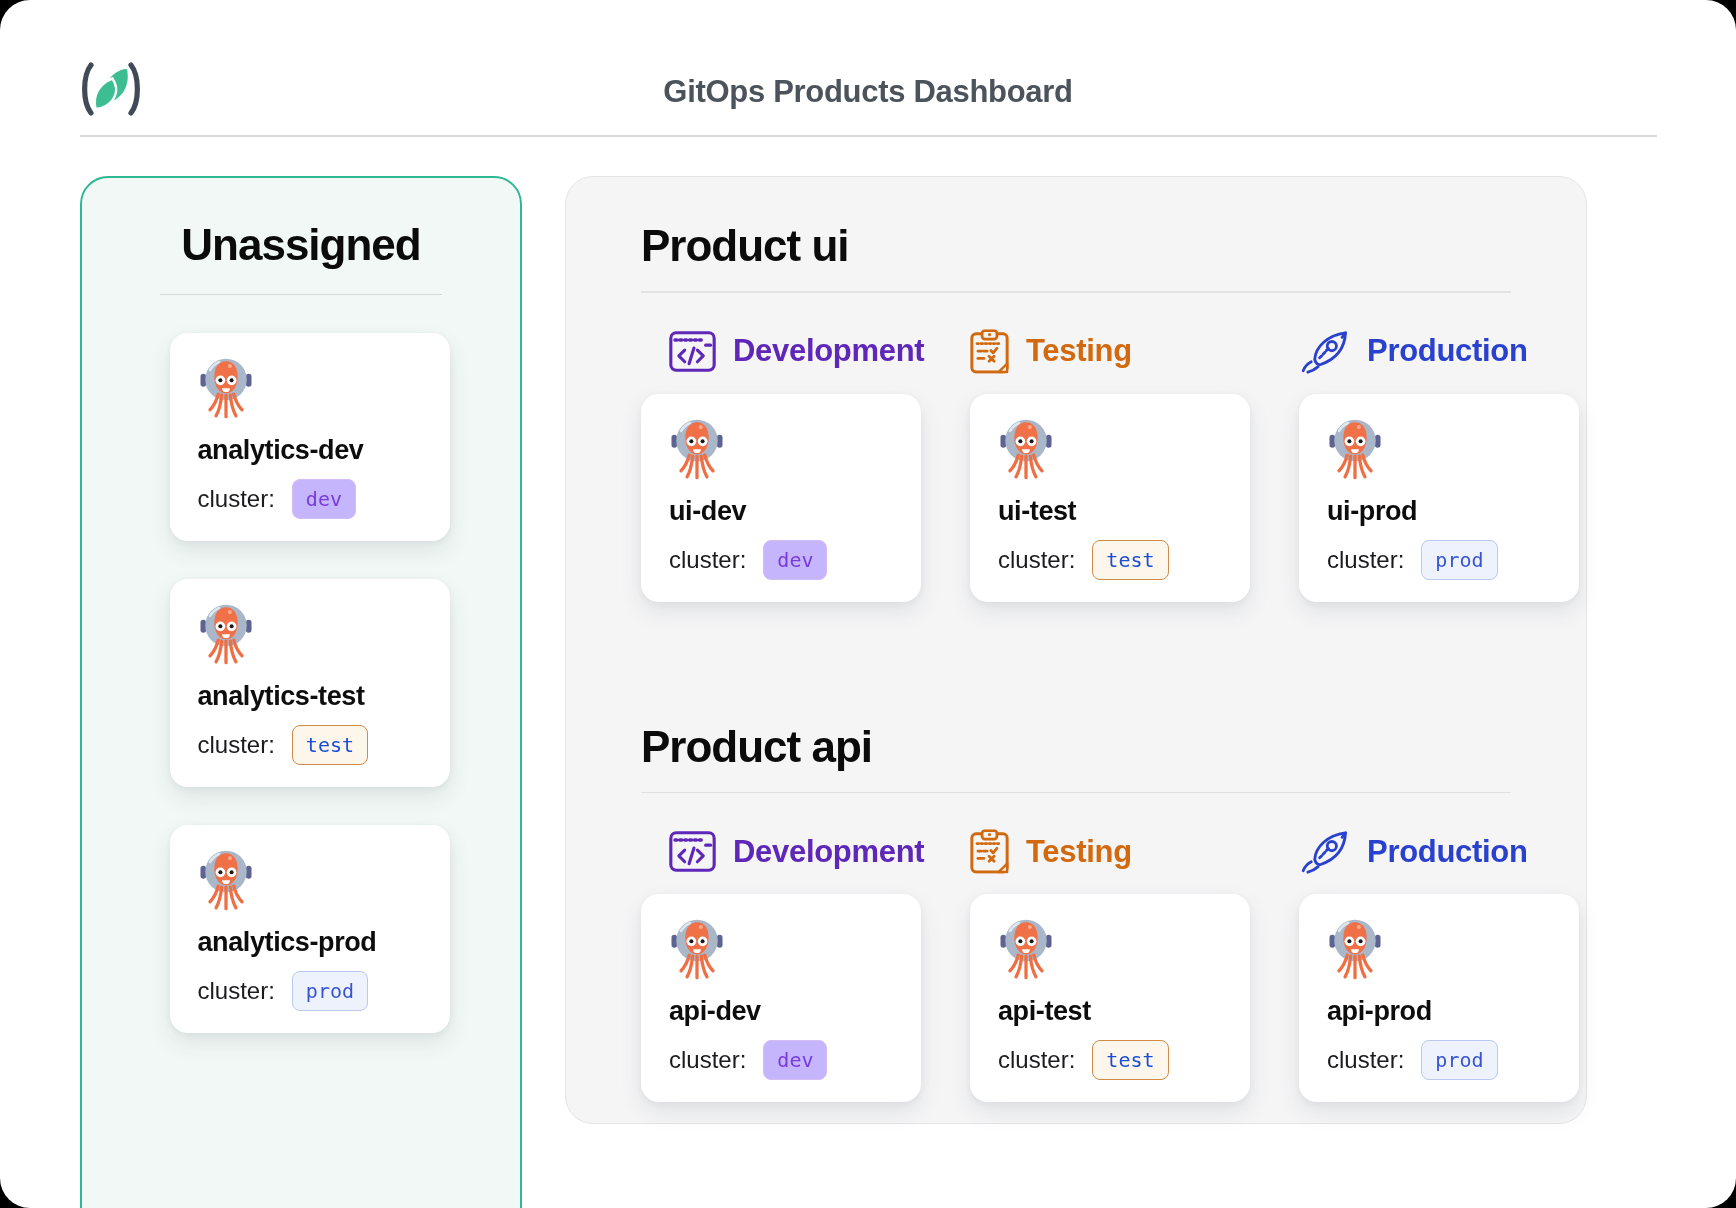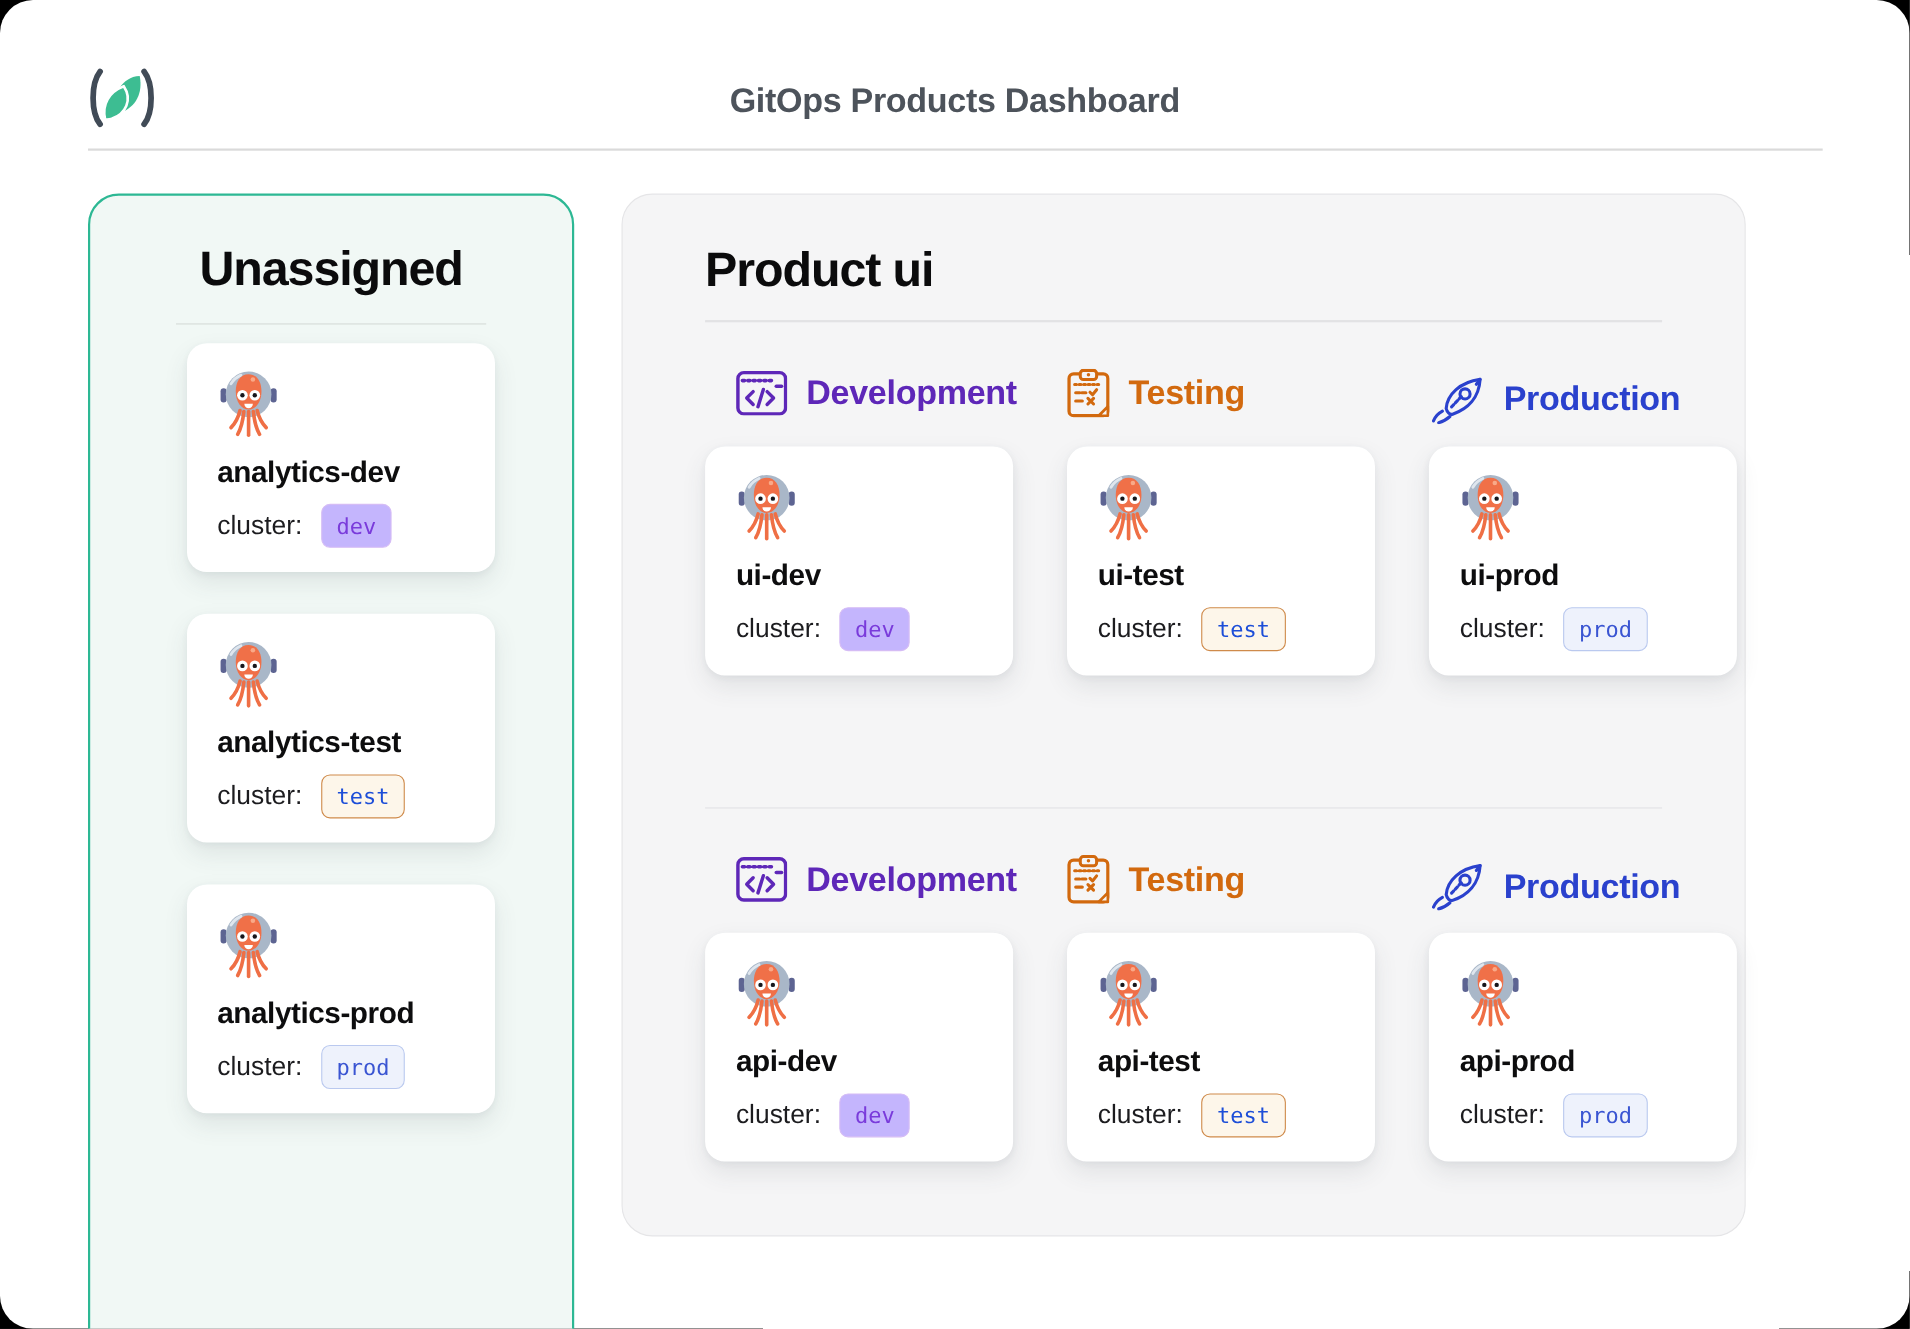--- a/index.html
+++ b/index.html
@@ -15,21 +15,21 @@
     font-size:31px;font-weight:700;color:#4d535b;letter-spacing:-0.3px;
   }
   .header-rule{position:absolute;left:80px;right:79px;top:135px;height:1.5px;background:#dadada;}
   
   .left-panel{
     position:absolute;left:80px;top:176px;width:442px;height:1144px;box-sizing:border-box;
     background:#f1f8f5;border:2px solid #2db894;border-radius:28px;
   }
   .left-title{margin-top:42px;text-align:center;font-size:44px;font-weight:700;color:#0b0b0c;letter-spacing:-1px;}
   .left-rule{width:282px;height:1px;background:#d5dbd8;margin:24px auto 0;}
-  .left-cards{margin-top:17px;display:flex;flex-direction:column;align-items:center;gap:38px;padding-left:17px;}
+  .left-cards{margin-top:38px;display:flex;flex-direction:column;align-items:center;gap:38px;padding-left:17px;}
   
   .card{
     width:280px;box-sizing:border-box;background:#ffffff;border-radius:18px;
     padding:24px 26px 22px 28px;
     box-shadow:0 10px 22px rgba(55,65,80,0.10),0 2px 6px rgba(55,65,80,0.06);
   }
   .mascot{width:52px;height:64px;display:block;margin-left:2px;}
   .card-name{margin-top:14px;font-size:27px;font-weight:700;color:#0d0d0e;letter-spacing:-0.4px;line-height:1.15;}
   .cluster-row{margin-top:13px;display:flex;align-items:center;gap:17px;font-size:24px;color:#1c1c1f;}
   .badge{
@@ -48,21 +48,21 @@
   .section-ui{margin-top:44px;}
   .section-api{margin-top:120px;}
   .section-title{font-size:44px;font-weight:700;color:#0b0b0c;letter-spacing:-1px;}
   .section-rule{margin-top:20px;height:1.5px;background:#e2e2e4;}
   .cols{display:grid;grid-template-columns:repeat(3,280px);column-gap:49px;}
   .cols-header{margin-top:36px;}
   .cards-row{margin-top:20px;}
   .col-head{display:flex;align-items:center;gap:17px;font-size:31px;font-weight:700;letter-spacing:-0.3px;}
   .col-dev {color:#5e27b8;margin-left:28px;}
   .col-test{color:#d2690e;}
-  .col-prod{color:#2a41cd;margin-top:12px;}
+  .col-prod{color:#2a41cd;}
   .col-icon{flex:0 0 auto;display:block;}
   .icon-code{width:47px;height:41px;}
   .icon-clip{width:39px;height:45px;}
   .icon-rocket{width:51px;height:45px;}
 </style>
 </head>
 <body>
 
 <svg width="0" height="0" style="position:absolute" aria-hidden="true">
   <defs>
@@ -239,20 +239,21 @@
           <div class="card-name">ui-prod</div>
           <div class="cluster-row">
             <span>cluster:</span>
             <span class="badge badge-prod">prod</span>
           </div>
         </div>
       </div>
     </div>
 
     <div class="section-api">
+      <div class="section-title">Product api</div>
       <div class="section-rule"></div>
 
       <div class="cols cols-header">
         <div class="col-head col-dev">
           <svg class="col-icon icon-code" viewBox="0 0 48 42">
               <use href="#ic-code"></use>
             </svg>
           <span>Development</span>
         </div>
         <div class="col-head col-test">

